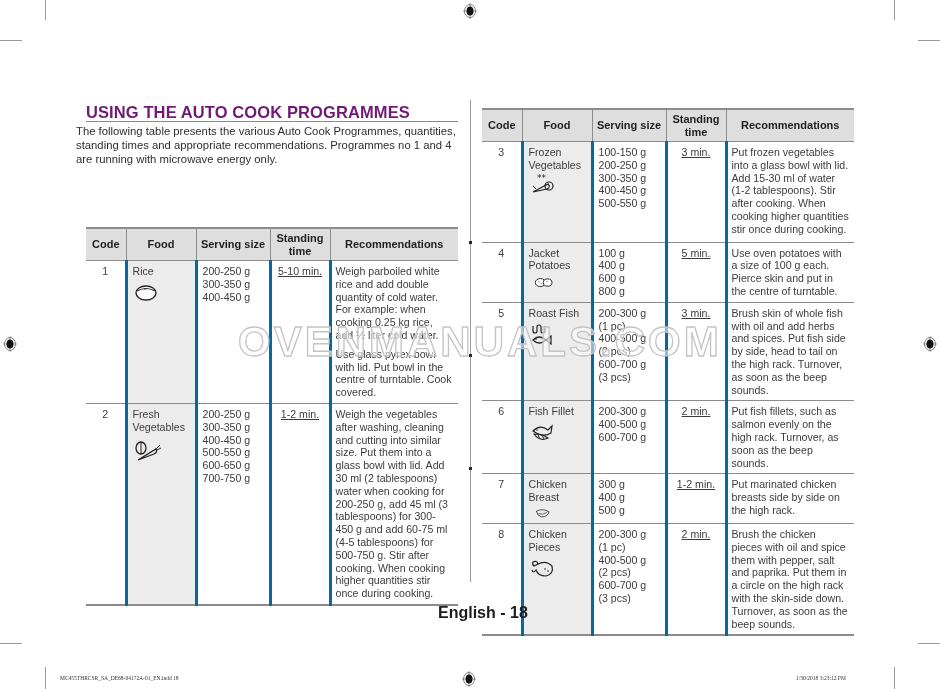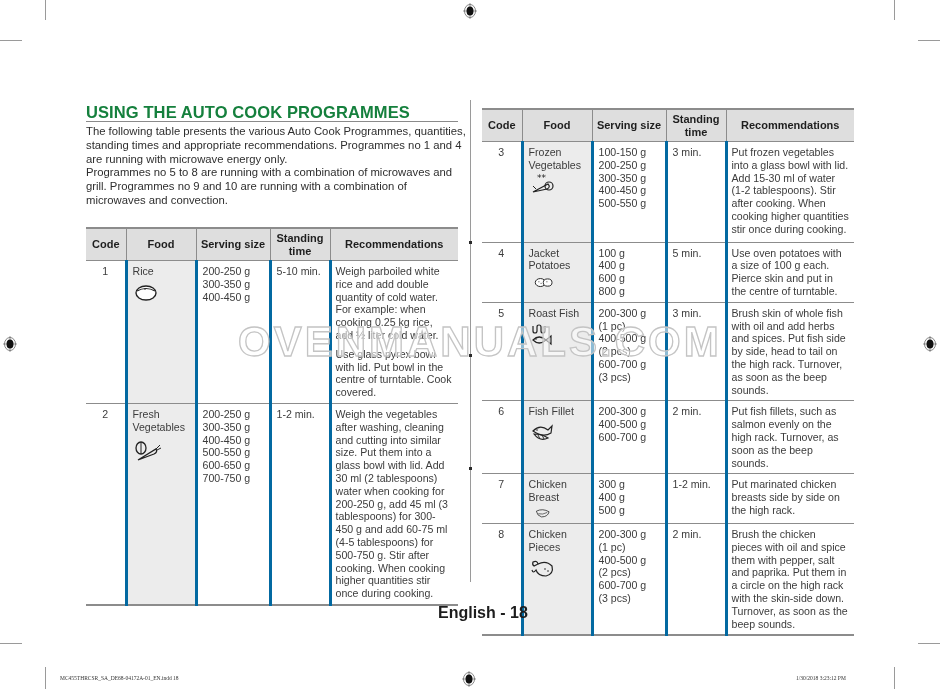--- a/index.html
+++ b/index.html
@@ -7,38 +7,38 @@
          font-family: "Liberation Sans", sans-serif; color: #3a3a3a; }
   .abs { position: absolute; }
 
   
   .crop-v { position: absolute; width: 1px; background: #9a9a9a; }
   .crop-h { position: absolute; height: 1px; background: #9a9a9a; }
 
   
   .reg { position: absolute; width: 14px; height: 16px; }
 
-  .title { left: 86px; top: 103px; font-size: 16.5px; font-weight: bold; color: #15803d;
+  .title { left: 86px; top: 103px; font-size: 16.5px; font-weight: bold; color: #701a75;
            letter-spacing: 0.1px; }
   .title-rule { left: 86px; top: 121px; width: 372px; height: 1px; background: #8a8a8a; }
-  .intro { left: 86px; top: 125px; width: 380px; font-size: 11.3px; line-height: 13.8px; color: #2e2e2e; }
+  .intro { left: 76px; top: 125px; width: 380px; font-size: 11.3px; line-height: 13.8px; color: #2e2e2e; }
   .intro p { margin: 0; }
 
   table.prog { position: absolute; border-collapse: collapse; table-layout: fixed;
                font-size: 10.6px; line-height: 12.8px; color: #3c3c3c; }
   table.prog th { background: #dedede; color: #1e1e1e; font-weight: bold; font-size: 11px;
                   line-height: 12.5px; text-align: center; vertical-align: middle; padding: 3px 4px;
                   border-left: 1px solid #8c8c8c; border-top: 2px solid #8c8c8c; border-bottom: 1px solid #8c8c8c; }
   table.prog th:first-child, table.prog td:first-child { border-left: none; margin-top: 33px; }
   table.prog td { vertical-align: top; padding: 4px 5px 4px 5px;
                   border-left: 3px solid #0369a1; border-bottom: 1px solid #8c8c8c; }
   table.prog td.code { text-align: center; }
   table.prog td.food { background: #ececec; }
   table.prog td.serv { }
-  table.prog td.stand { text-align: left; }
+  table.prog td.stand { text-align: center; text-decoration: underline; }
   table.prog td.rec { padding-left: 4px; }
   table.prog tr.last td { border-bottom: 2px solid #8c8c8c; }
 
   .food-icon { display: block; margin-top: 4px; margin-left: 1px; width: 28px; height: 22px; }
 
   .col-divider { left: 470px; top: 100px; width: 1px; height: 482px; background: #9a9a9a; }
   .col-dot { position: absolute; left: 469px; width: 3px; height: 3px; background: #2a2a2a; }
 
   .watermark { left: 238px; top: 318px; font-size: 42px; font-weight: bold; letter-spacing: 3px;
                color: rgba(255,255,255,0.55); -webkit-text-stroke: 1.3px #c4c4c4; pointer-events: none; }
@@ -81,21 +81,20 @@
   <line x1="7" y1="0" x2="7" y2="16" stroke="#555" stroke-width="0.6"></line>
   <line x1="0" y1="8" x2="14" y2="8" stroke="#555" stroke-width="0.6"></line>
   <ellipse cx="7" cy="8" rx="5.5" ry="6.5" fill="none" stroke="#555" stroke-width="0.7"></ellipse>
   <ellipse cx="7" cy="8" rx="3.5" ry="4.5" fill="#111"></ellipse>
 </svg>
 
 <div class="abs title">USING THE AUTO COOK PROGRAMMES</div>
 <div class="abs title-rule"></div>
 <div class="abs intro">
   <p>The following table presents the various Auto Cook Programmes, quantities, standing times and appropriate recommendations. Programmes no 1 and 4 are running with microwave energy only.</p>
-  <p>Programmes no 5 to 8 are running with a combination of microwaves and grill. Programmes no 9 and 10 are running with a combination of microwaves and convection.</p>
 </div>
 
 <table class="prog" style="left:86px;top:227px;width:372px;">
   <colgroup>
       <col style="width:40px">
       <col style="width:70px">
       <col style="width:74px">
       <col style="width:60px">
       <col style="width:128px">
     </colgroup>

